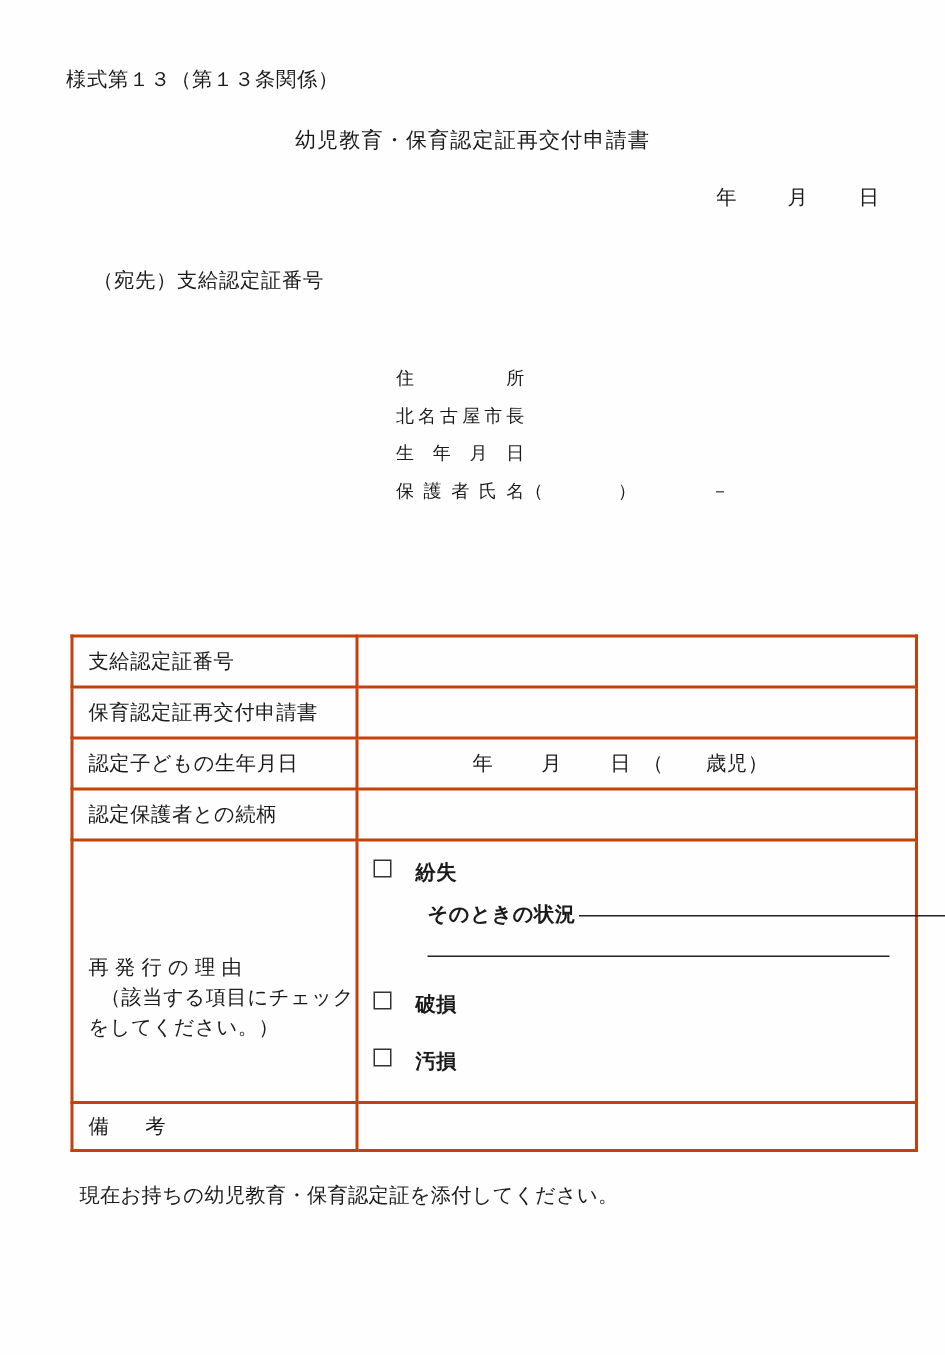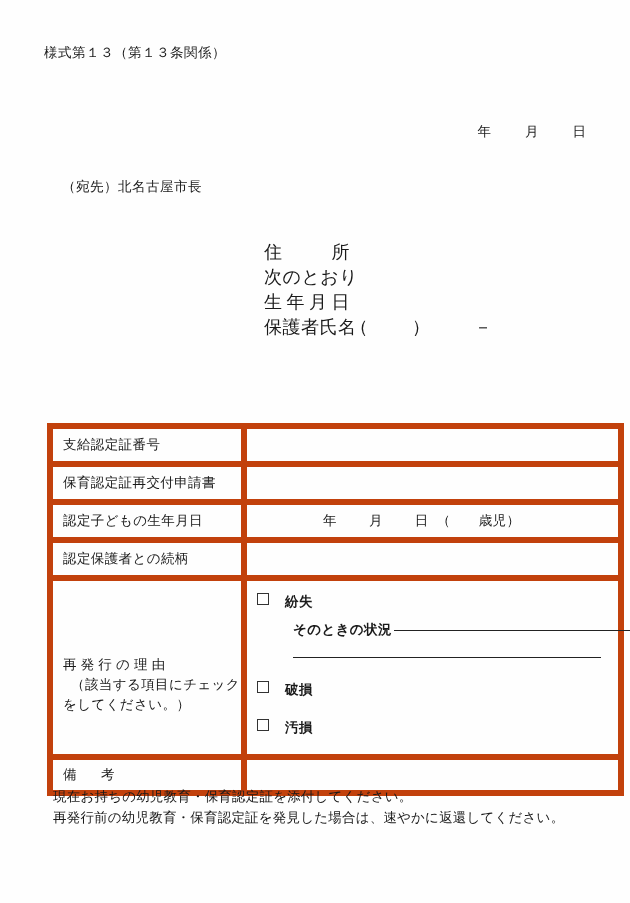--- a/index.html
+++ b/index.html
@@ -60,21 +60,21 @@
     font-size: 13.5px;
     letter-spacing: 0.5px;
     white-space: nowrap;
   }
 
   
   .applicant {
     position: absolute;
     left: 264px;
     top: 240px;
-    font-size: 18px;
+    font-size: 12px;
   }
   .applicant .row {
     height: 25px;
     line-height: 25px;
     white-space: nowrap;
   }
   .lbl-spread {
     display: inline-block;
     width: 86px;
     text-align: justify;
@@ -100,21 +100,21 @@
   
   table.main-table {
     position: absolute;
     left: 47px;
     top: 423px;
     width: 541px;
     border-collapse: collapse;
     table-layout: fixed;
   }
   table.main-table td {
-    border: 6px solid #c2410c;
+    border: 2px solid #c2410c;
     font-size: 13.5px;
     vertical-align: middle;
     padding: 0 0 0 10px;
   }
   td.label-cell {
     width: 178px;
   }
   td.value-cell {
     width: 361px;
   }
@@ -200,46 +200,48 @@
   }
   .remarks-label .sp { display: inline-block; width: 24px; }
 
   
   .footer-notes {
     position: absolute;
     left: 53px;
     top: 786px;
     font-size: 13.5px;
     letter-spacing: 0.2px;
+    text-align: center;
   }
   .footer-notes .note {
     line-height: 21px;
     white-space: nowrap;
   }
 </style>
 </head>
 <body>
 
 <div class="page">
 
   <div class="form-number">様式第１３（第１３条関係）</div>
 
+  <div class="doc-title">幼児教育・保育認定証再交付申請書</div>
 
   <div class="date-line">
     <span class="seg">年</span><span class="gap"></span><span class="seg">月</span><span class="gap"></span><span class="seg">日</span>
   </div>
 
-  <div class="addressee">（宛先）北名古屋市長</div>
+  <div class="addressee">（宛先）支給認定証番号</div>
 
   <div class="applicant">
     <div class="row">
       <span class="lbl-spread">住所</span>
     </div>
     <div class="row">
-      <span class="lbl-spread">次のとおり</span>
+      <span class="lbl-spread">北名古屋市長</span>
     </div>
     <div class="row">
       <span class="lbl-spread">生年月日</span>
     </div>
     <div class="row">
       <span class="lbl-spread">保護者氏名</span><span class="phone-extra"><span class="paren-open">（</span><span class="paren-gap"></span><span class="paren-close">）</span><span class="dash-gap"></span><span>－</span></span>
     </div>
   </div>
 
 
@@ -310,16 +312,15 @@
         <td class="label-cell">
           <span class="remarks-label"><span>備</span><span class="sp"></span><span>考</span></span>
         </td>
         <td class="value-cell"></td>
       </tr>
     </tbody>
   </table>
 
   <div class="footer-notes">
     <div class="note">現在お持ちの幼児教育・保育認定証を添付してください。</div>
-    <div class="note">再発行前の幼児教育・保育認定証を発見した場合は、速やかに返還してください。</div>
   </div>
 
 </div>
 
 </body></html>

